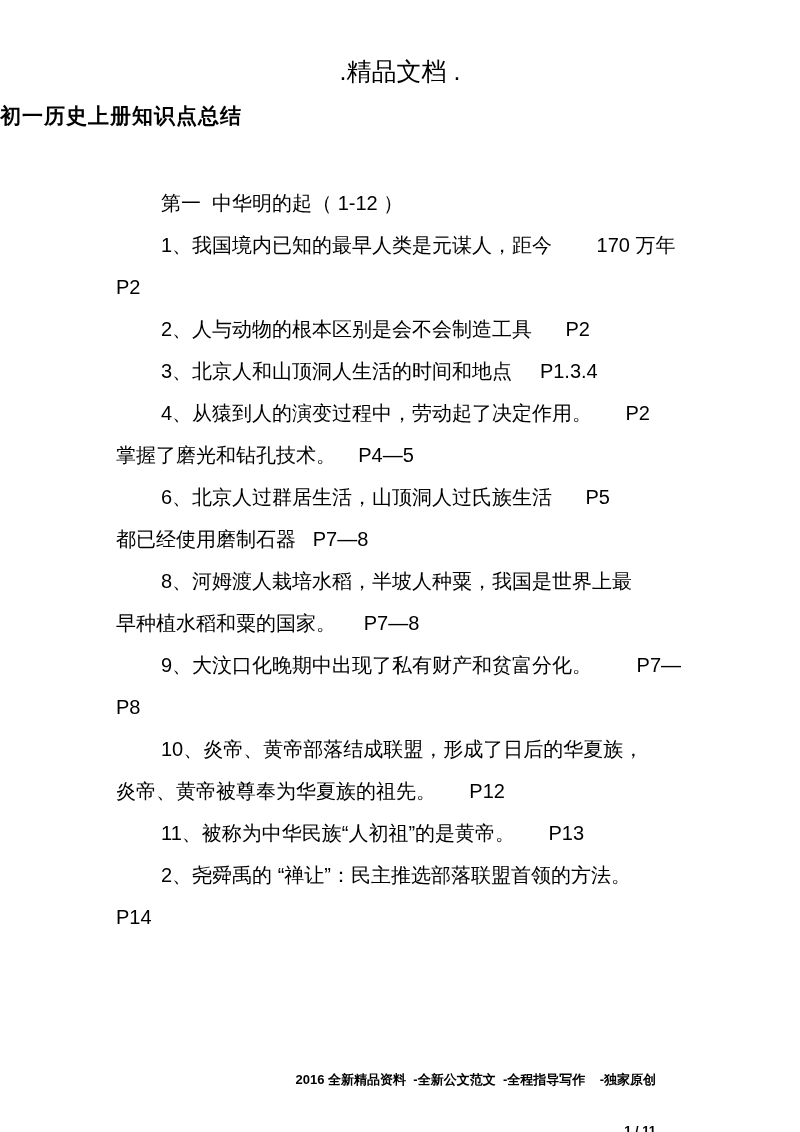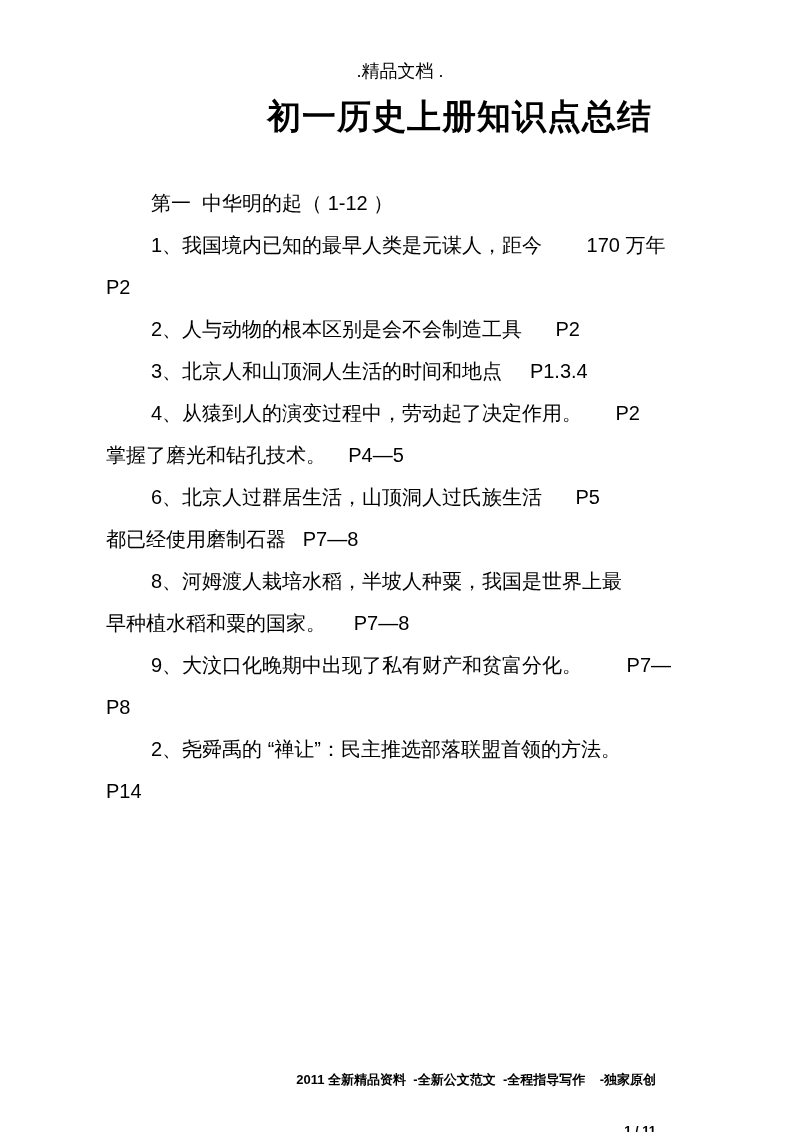--- a/index.html
+++ b/index.html
@@ -19,39 +19,39 @@
     position: absolute;
     inset: 0;
     background: #ffffff;
   }
   .header-note {
     position: absolute;
     top: 58px;
     left: 0;
     width: 800px;
     text-align: center;
-    font-size: 18px;
+    font-size: 25px;
     line-height: 26px;
     white-space: pre;
   }
   .doc-title {
     position: absolute;
     top: 97px;
     left: 0;
     width: 652px;
-    text-align: right;
-    font-size: 34px;
+    text-align: left;
+    font-size: 21px;
     font-weight: bold;
     line-height: 38px;
     letter-spacing: 1px;
     white-space: pre;
   }
   .body-text {
     position: absolute;
-    left: 106px;
+    left: 116px;
     top: 182px;
     width: 600px;
   }
   .line {
     height: 42px;
     line-height: 42px;
     font-size: 20px;
     white-space: pre;
   }
   .indent {
@@ -84,22 +84,25 @@
     <div class="line indent">2、人与动物的根本区别是会不会制造工具      P2</div>
     <div class="line indent">3、北京人和山顶洞人生活的时间和地点     P1.3.4</div>
     <div class="line indent">4、从猿到人的演变过程中，劳动起了决定作用。      P2</div>
     <div class="line">掌握了磨光和钻孔技术。    P4—5</div>
     <div class="line indent">6、北京人过群居生活，山顶洞人过氏族生活      P5</div>
     <div class="line">都已经使用磨制石器   P7—8</div>
     <div class="line indent">8、河姆渡人栽培水稻，半坡人种粟，我国是世界上最</div>
     <div class="line">早种植水稻和粟的国家。     P7—8</div>
     <div class="line indent">9、大汶口化晚期中出现了私有财产和贫富分化。        P7—</div>
     <div class="line">P8</div>
+    <div class="line indent">10、炎帝、黄帝部落结成联盟，形成了日后的华夏族，</div>
+    <div class="line">炎帝、黄帝被尊奉为华夏族的祖先。      P12</div>
+    <div class="line indent">11、被称为中华民族“人初祖”的是黄帝。      P13</div>
     <div class="line indent">2、尧舜禹的 “禅让”：民主推选部落联盟首领的方法。</div>
     <div class="line">P14</div>
   </div>
 
   <div class="footer">
-    <div>2011 全新精品资料  -全新公文范文  -全程指导写作    -独家原创</div>
+    <div>2016 全新精品资料  -全新公文范文  -全程指导写作    -独家原创</div>
     <div>1 / 11</div>
   </div>
 
 </div>
 
 </body></html>

